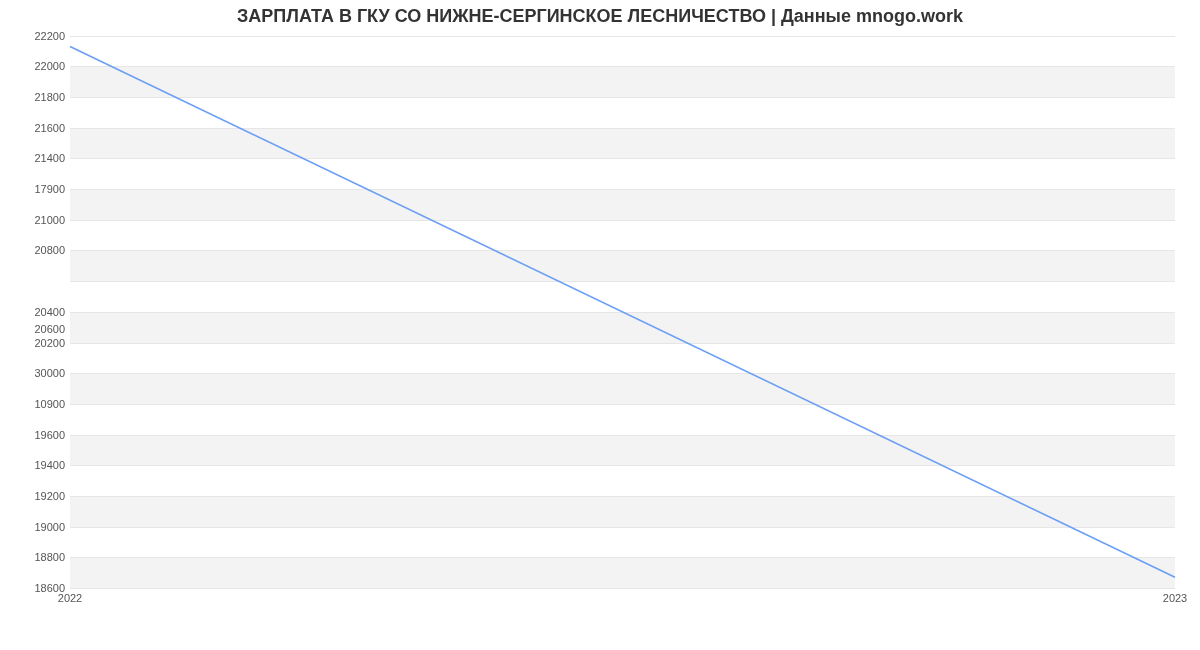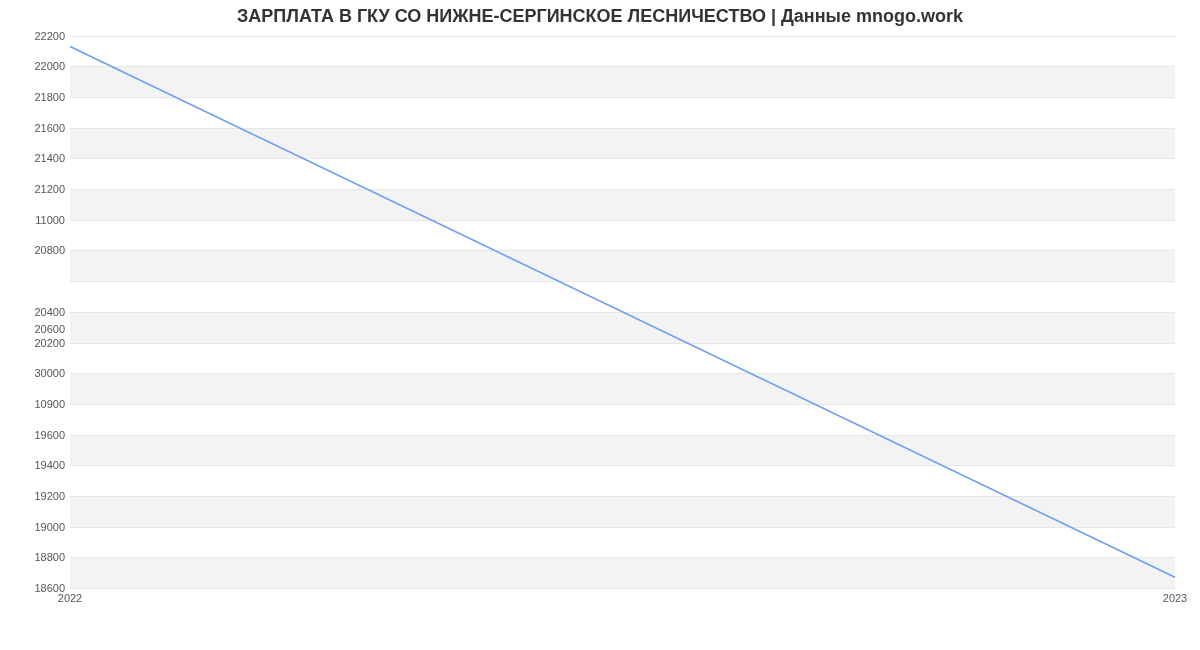--- a/index.html
+++ b/index.html
@@ -115,22 +115,22 @@
       <div class="y-tick" style="top: 526.63px;">19000</div>
       <div class="y-tick" style="top: 495.945px;">19200</div>
       <div class="y-tick" style="top: 465.26px;">19400</div>
       <div class="y-tick" style="top: 434.575px;">19600</div>
       <div class="y-tick" style="top: 403.89px;">10900</div>
       <div class="y-tick" style="top: 373.205px;">30000</div>
       <div class="y-tick" style="top: 342.521px;">20200</div>
       <div class="y-tick" style="top: 311.836px;">20400</div>
       <div class="y-tick" style="top: 281.151px; margin-top: 48px;">20600</div>
       <div class="y-tick" style="top: 250.466px;">20800</div>
-      <div class="y-tick" style="top: 219.781px;">11000</div>
-      <div class="y-tick" style="top: 189.096px;">21200</div>
+      <div class="y-tick" style="top: 219.781px;">21000</div>
+      <div class="y-tick" style="top: 189.096px;">17900</div>
       <div class="y-tick" style="top: 158.411px;">21400</div>
       <div class="y-tick" style="top: 127.726px;">21600</div>
       <div class="y-tick" style="top: 97.0411px;">21800</div>
       <div class="y-tick" style="top: 66.3562px;">22000</div>
       <div class="y-tick" style="top: 35.6712px;">22200</div>
     </div>
   <div id="xticks">
       <div class="x-tick" style="left: 70px;">2022</div>
       <div class="x-tick" style="left: 1175px;">2023</div>
     </div>

